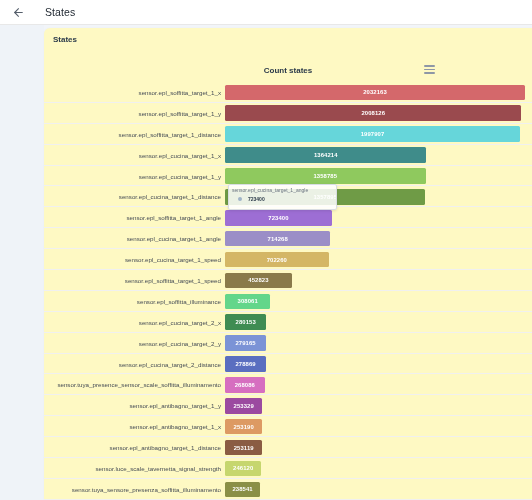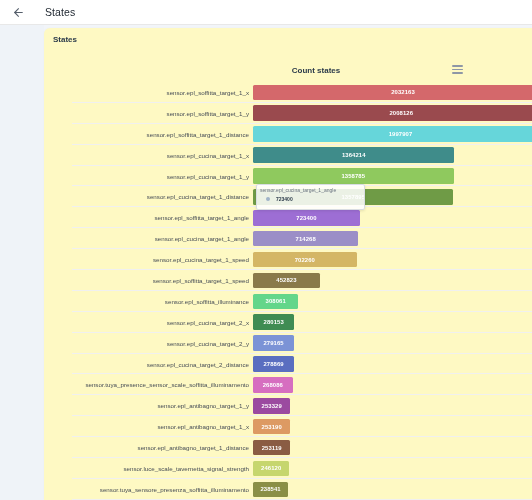--- a/index.html
+++ b/index.html
@@ -60,21 +60,21 @@
   .card-title {
     position: absolute; top: 7px; left: 9px;
     font-size: 8px;
     font-weight: bold;
     color: #2b3a4a;
   }
   
   .chart-wrap {
     position: absolute;
     top: 28px; left: 0;
-    width: 400px; height: 444px; margin-left: 28px;
+    width: 400px; height: 444px;
   }
   .chart-title {
     position: absolute;
     top: 10px; left: 0; width: 488px;
     text-align: center;
     font-size: 8px;
     font-weight: bold;
     color: #2b3a4a;
   }
   .menu-icon {

